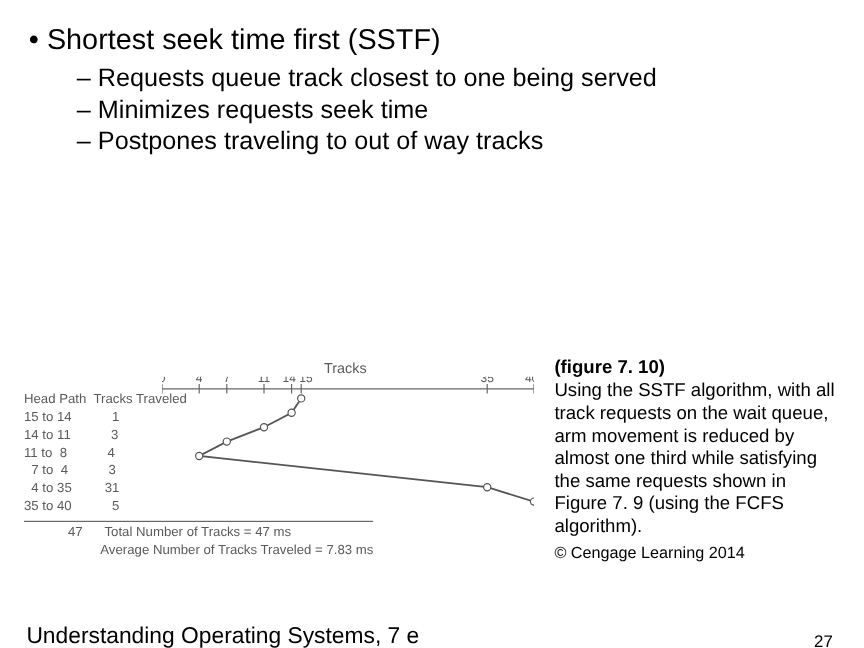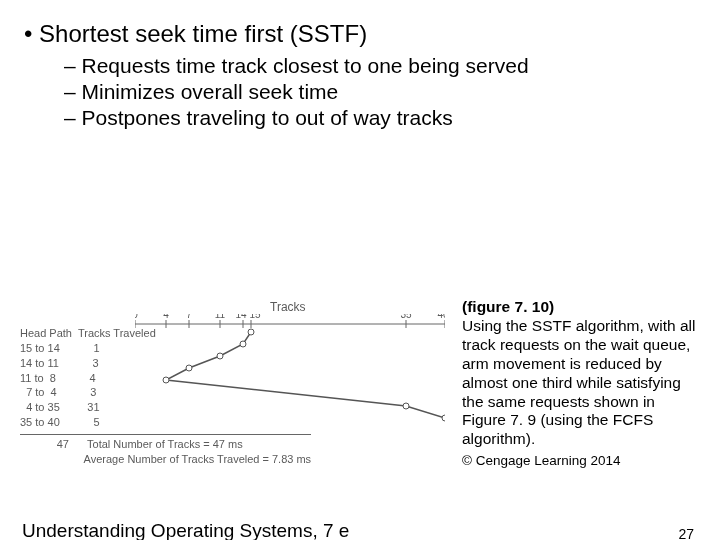--- a/index.html
+++ b/index.html
@@ -101,22 +101,22 @@
     font-size: 14px;
   }
 </style>
 </head>
 <body>
 
 <div class="slide">
 
 
   <div class="bullet-main">Shortest seek time first (SSTF)</div>
-  <div class="sub">Requests time track closest to one being served</div>
-  <div class="sub">Minimizes overall seek time</div>
+  <div class="sub">Requests queue track closest to one being served</div>
+  <div class="sub">Minimizes requests seek time</div>
   <div class="sub">Postpones traveling to out of way tracks</div>
 
   <div class="figure-area">
     <div class="tracks-label">Tracks</div>
 
     <svg class="chart" viewBox="0 0 310 120">
 
       <line x1="0" y1="10" x2="310" y2="10" stroke="#666" stroke-width="1"></line>
 
       <g stroke="#666" stroke-width="1">

